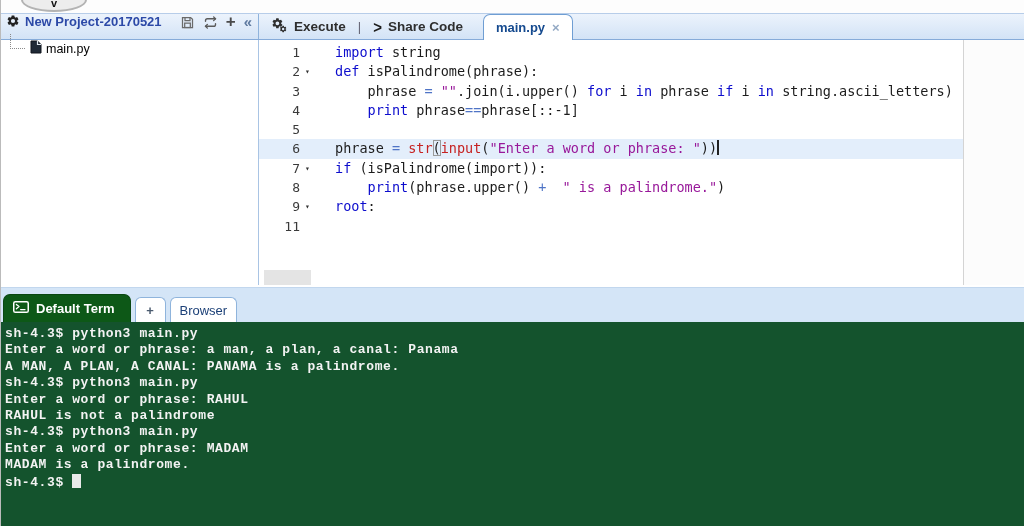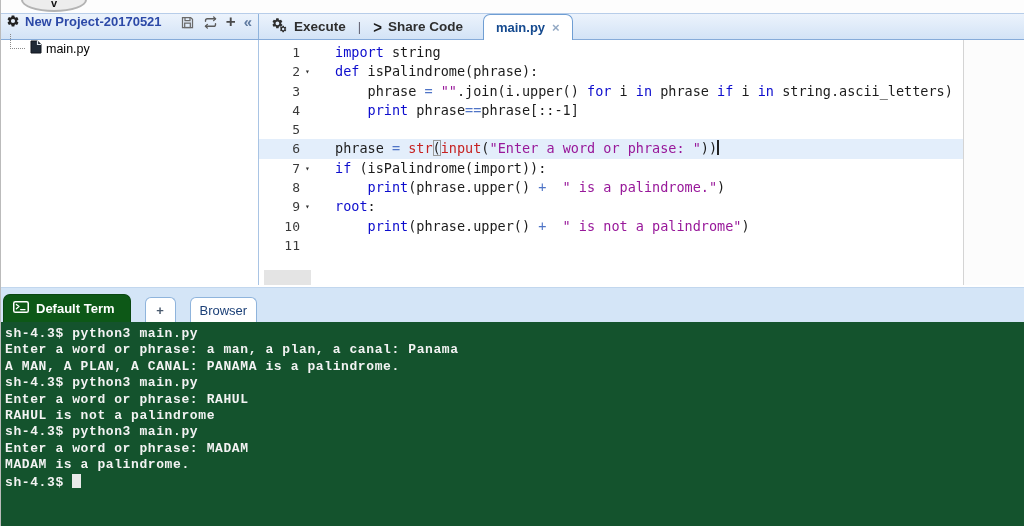--- a/index.html
+++ b/index.html
@@ -52,21 +52,21 @@
   .tk-s { color:#98189a; }
   .tk-b { color:#c62222; }
   .tk-t { color:#1c1c1c; }
   .tk-m { color:#1c1c1c; outline:1px solid #9a9a9a; outline-offset:-1px; }
   .caret { display:inline-block; width:2px; height:15px; background:#222; vertical-align:-2px; }
   .scroll-corner { position:absolute; left:5px; bottom:0; width:47px; height:15px; background:#e4e4e4; }
   .right-gutter { position:absolute; left:962px; top:0; width:62px; height:245px; background:#fcfcfc; border-left:1px solid #d4d4d4; }
 
   
   .bottom { position:absolute; left:0; top:287px; width:1024px; height:239px; }
-  .term-tabs { height:35px; background:#d4e5f7; border-top:1px solid #c2d7ee; display:flex; align-items:flex-end; padding-left:2px; gap:14px; }
+  .term-tabs { height:35px; background:#d4e5f7; border-top:1px solid #c2d7ee; display:flex; align-items:flex-end; padding-left:2px; gap:4px; }
   .tab-term { height:28px; background:#0d5817; border:1px solid #0a4712; border-bottom:none; border-radius:7px 7px 0 0; color:#fff; font-weight:bold; font-size:13px; display:flex; align-items:center; gap:7px; padding:0 15px 0 9px; cursor:pointer; }
   .tab-plus { height:25px; width:31px; background:#fff; border:1px solid #8fb4dc; border-bottom:none; border-radius:6px 6px 0 0; display:flex; align-items:center; justify-content:center; color:#4a5a6e; font-size:13px; font-weight:bold; cursor:pointer; }
   .tab-browser { height:25px; background:#fff; border:1px solid #8fb4dc; border-bottom:none; border-radius:6px 6px 0 0; display:flex; align-items:center; padding:0 9px; color:#1c4077; font-size:13px; cursor:pointer; }
   .terminal { height:204px; background:#14532d; color:#f3f3f3; font-family:"Liberation Mono", monospace; font-weight:bold; font-size:13px; letter-spacing:0.6px; line-height:16.4px; padding:4px 0 0 4px; white-space:pre; cursor:text; }
   .block-cursor { display:inline-block; width:9px; height:14px; background:#e9e9e9; vertical-align:-2px; }
 </style>
 </head>
 <body>
 
 <div class="screen">
@@ -148,21 +148,20 @@
       <div class="code-rows" id="code-rows">
           <div class="crow"><span class="gut">1</span><span class="fold"></span><span class="ct"><span class="tk-k">import</span><span class="tk-t"> string</span></span></div>
           <div class="crow"><span class="gut">2</span><span class="fold">▾</span><span class="ct"><span class="tk-k">def</span><span class="tk-t"> isPalindrome(phrase):</span></span></div>
           <div class="crow"><span class="gut">3</span><span class="fold"></span><span class="ct"><span class="tk-t">    phrase </span><span class="tk-o">=</span><span class="tk-t"> </span><span class="tk-s">""</span><span class="tk-t">.join(i.upper() </span><span class="tk-k">for</span><span class="tk-t"> i </span><span class="tk-k">in</span><span class="tk-t"> phrase </span><span class="tk-k">if</span><span class="tk-t"> i </span><span class="tk-k">in</span><span class="tk-t"> string.ascii_letters)</span></span></div>
           <div class="crow"><span class="gut">4</span><span class="fold"></span><span class="ct"><span class="tk-t">    </span><span class="tk-k">print</span><span class="tk-t"> phrase</span><span class="tk-o">==</span><span class="tk-t">phrase[::-1]</span></span></div>
           <div class="crow"><span class="gut">5</span><span class="fold"></span><span class="ct"></span></div>
           <div class="crow active"><span class="gut">6</span><span class="fold"></span><span class="ct"><span class="tk-t">phrase </span><span class="tk-o">=</span><span class="tk-t"> </span><span class="tk-b">str</span><span class="tk-m">(</span><span class="tk-b">input</span><span class="tk-t">(</span><span class="tk-s">"Enter a word or phrase: "</span><span class="tk-t">))</span><span class="caret"></span></span></div>
           <div class="crow"><span class="gut">7</span><span class="fold">▾</span><span class="ct"><span class="tk-k">if</span><span class="tk-t"> (isPalindrome(import)):</span></span></div>
           <div class="crow"><span class="gut">8</span><span class="fold"></span><span class="ct"><span class="tk-t">    </span><span class="tk-k">print</span><span class="tk-t">(phrase.upper() </span><span class="tk-o">+</span><span class="tk-t">  </span><span class="tk-s">" is a palindrome."</span><span class="tk-t">)</span></span></div>
           <div class="crow"><span class="gut">9</span><span class="fold">▾</span><span class="ct"><span class="tk-k">root</span><span class="tk-t">:</span></span></div>
-          <div class="crow"><span class="gut">10</span><span class="fold"></span><span class="ct"><span class="tk-t">    </span><span class="tk-k">print</span><span class="tk-t">(phrase.upper() </span><span class="tk-o">+</span><span class="tk-t">  </span><span class="tk-s">" is not a palindrome"</span><span class="tk-t">)</span></span></div>
           <div class="crow"><span class="gut">11</span><span class="fold"></span><span class="ct"></span></div>
         </div>
       <div class="scroll-corner"></div>
     </div>
 
     <div class="right-gutter"></div>
   </div>
 
   <div class="bottom">
     <div class="term-tabs">

